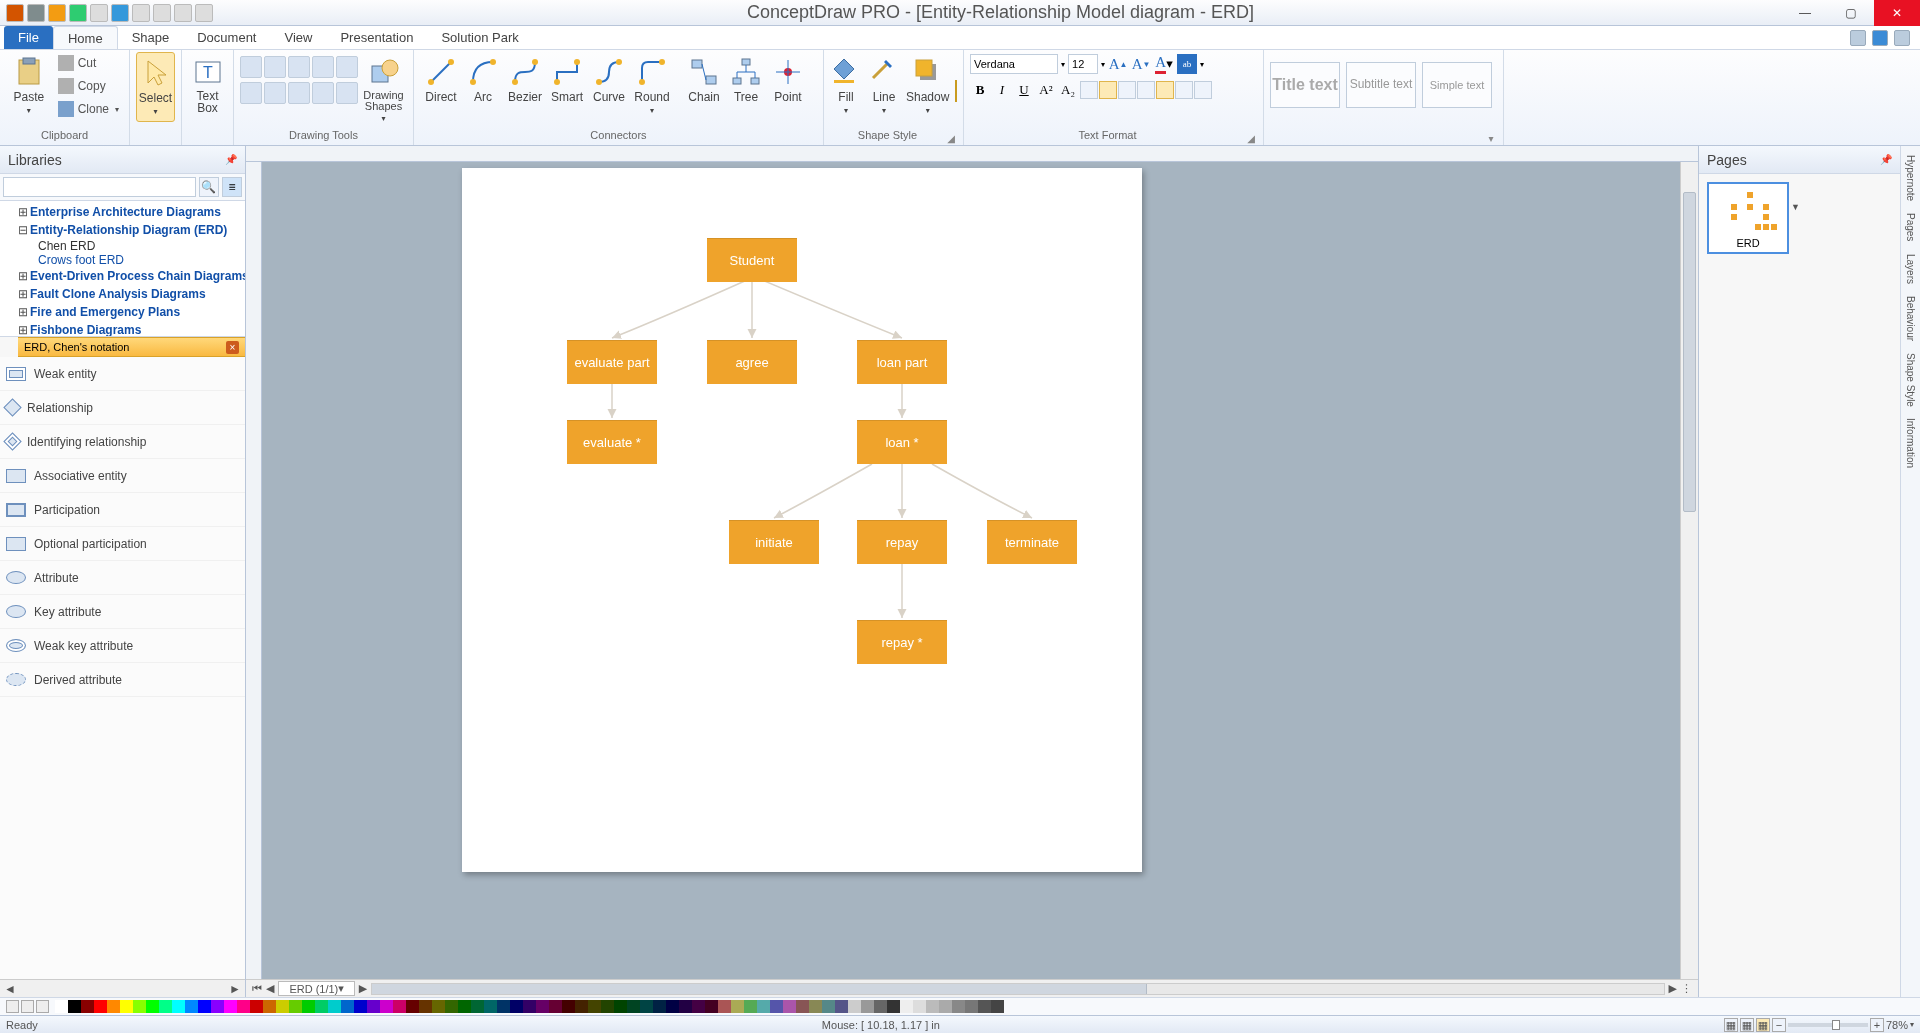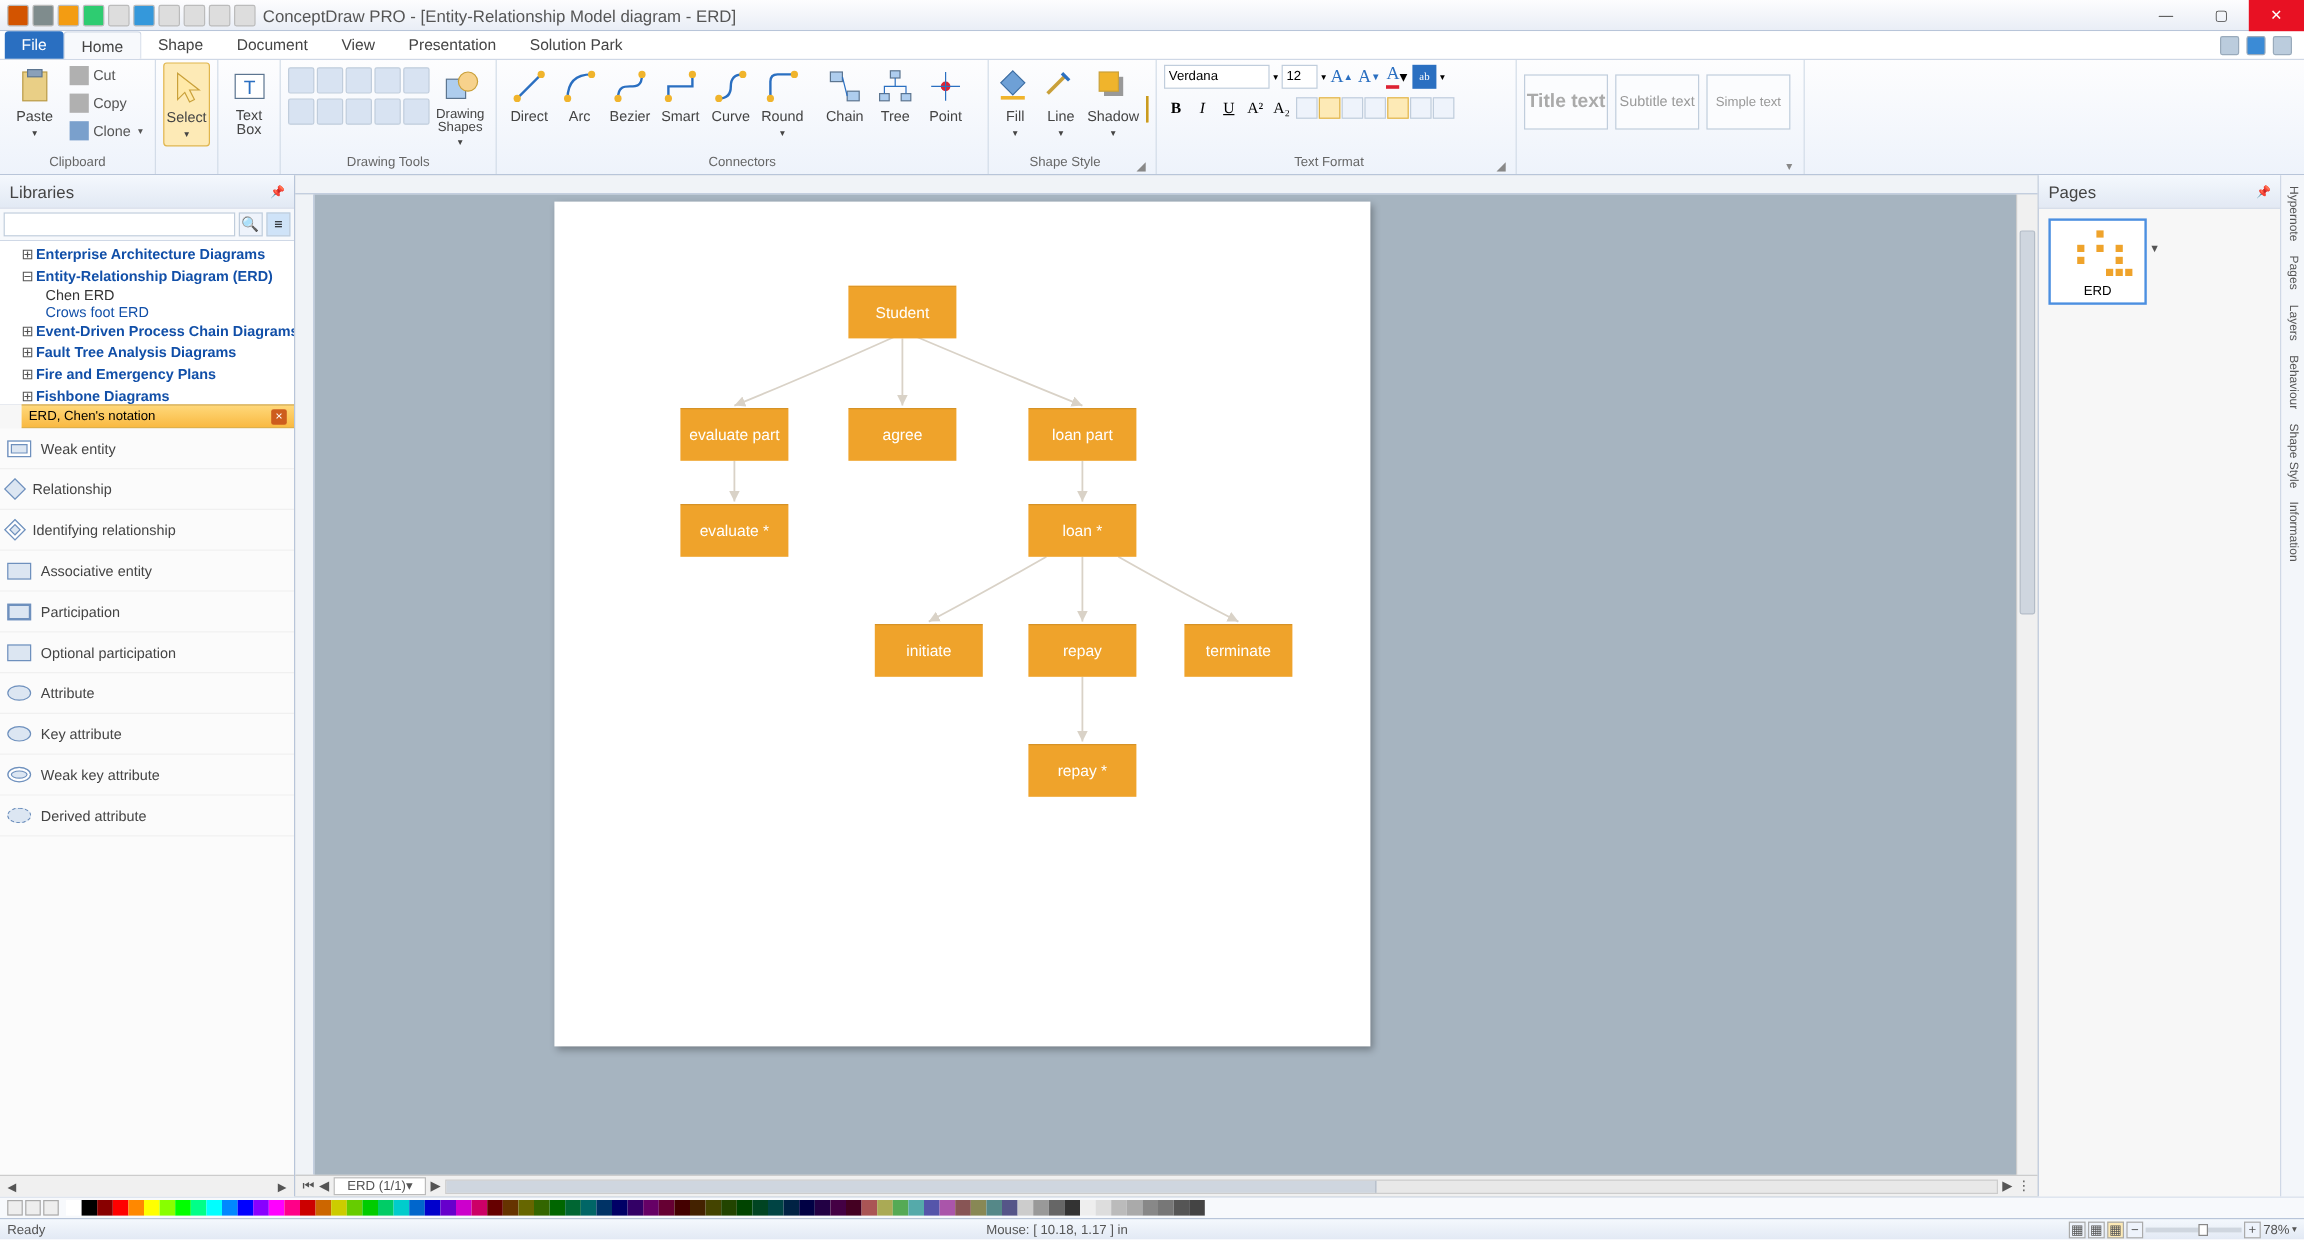--- a/index.html
+++ b/index.html
@@ -2,21 +2,21 @@
 <html><head>
 <meta charset="utf-8">
 <style>
 * { box-sizing: border-box; margin: 0; padding: 0; font-family: "Segoe UI", Tahoma, sans-serif; }
 body { width: 1920px; height: 1033px; background: #fff; font-size: 12px; overflow: hidden; }
 
 
 .titlebar { height: 26px; background: linear-gradient(#fdfdfe,#e9eef6); display: flex; align-items: center; border-bottom: 1px solid #b8c5d9; }
 .titlebar .qat { display: flex; gap: 3px; padding: 0 6px; }
 .qat .qbtn { width: 18px; height: 18px; background: #ddd; border: 1px solid #bbb; border-radius: 2px; }
-.titlebar .title { flex: 1; text-align: left; color: #555; font-size: 14px; }
+.titlebar .title { flex: 1; text-align: center; color: #555; font-size: 18px; }
 .winbtns { display: flex; }
 .winbtn { width: 46px; height: 26px; display: flex; align-items: center; justify-content: center; color: #444; }
 .winbtn.close { background: #e81123; color: #fff; }
 
 
 .menubar { height: 24px; background: #fff; display: flex; align-items: stretch; border-bottom: 1px solid #cfd8e6; padding-left: 4px; }
 .file-tab { background: #2a6fc1; color: #fff; padding: 4px 14px; font-size: 13px; border-top-left-radius: 3px; border-top-right-radius: 3px; }
 .menu-tab { padding: 4px 14px; color: #444; font-size: 13px; }
 .menu-tab.active { background: #f7f9fc; border: 1px solid #cfd8e6; border-bottom: none; border-top-left-radius: 3px; border-top-right-radius: 3px; }
 .menubar .spacer { flex: 1; }
@@ -421,21 +421,21 @@
       <input style="">
       <div class="btn">🔍</div>
       <div class="btn" style="background:#cfe3f8">≡</div>
     </div>
     <div class="lib-tree">
       <div class="tree-item"><span class="pm">⊞</span><b>Enterprise Architecture Diagrams</b></div>
       <div class="tree-item"><span class="pm">⊟</span><b>Entity-Relationship Diagram (ERD)</b></div>
       <div class="tree-sub">Chen ERD</div>
       <div class="tree-sub" style="color:#114fa8">Crows foot ERD</div>
       <div class="tree-item"><span class="pm">⊞</span><b>Event-Driven Process Chain Diagrams</b></div>
-      <div class="tree-item"><span class="pm">⊞</span><b>Fault Tree Analysis Diagrams</b></div>
+      <div class="tree-item"><span class="pm">⊞</span><b>Fault Clone Analysis Diagrams</b></div>
       <div class="tree-item"><span class="pm">⊞</span><b>Fire and Emergency Plans</b></div>
       <div class="tree-item"><span class="pm">⊞</span><b>Fishbone Diagrams</b></div>
     </div>
     <div class="lib-band">
       <span>ERD, Chen's notation</span>
       <span style="flex:1"></span>
       <span class="x">×</span>
     </div>
     <div class="shape-list">
       <div class="shape-row">

